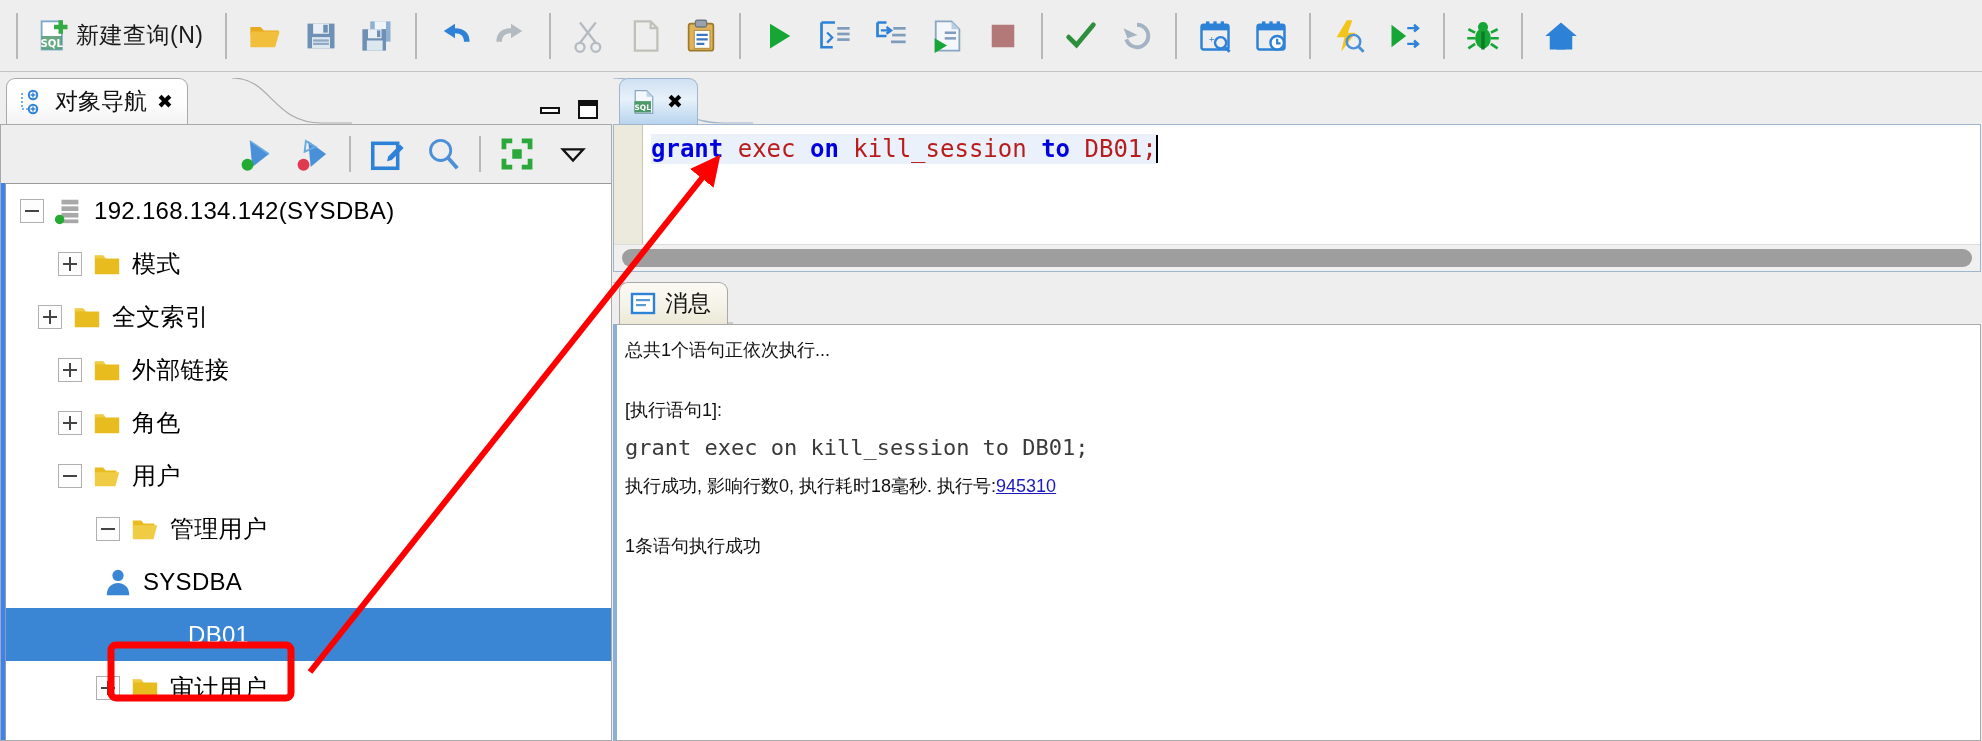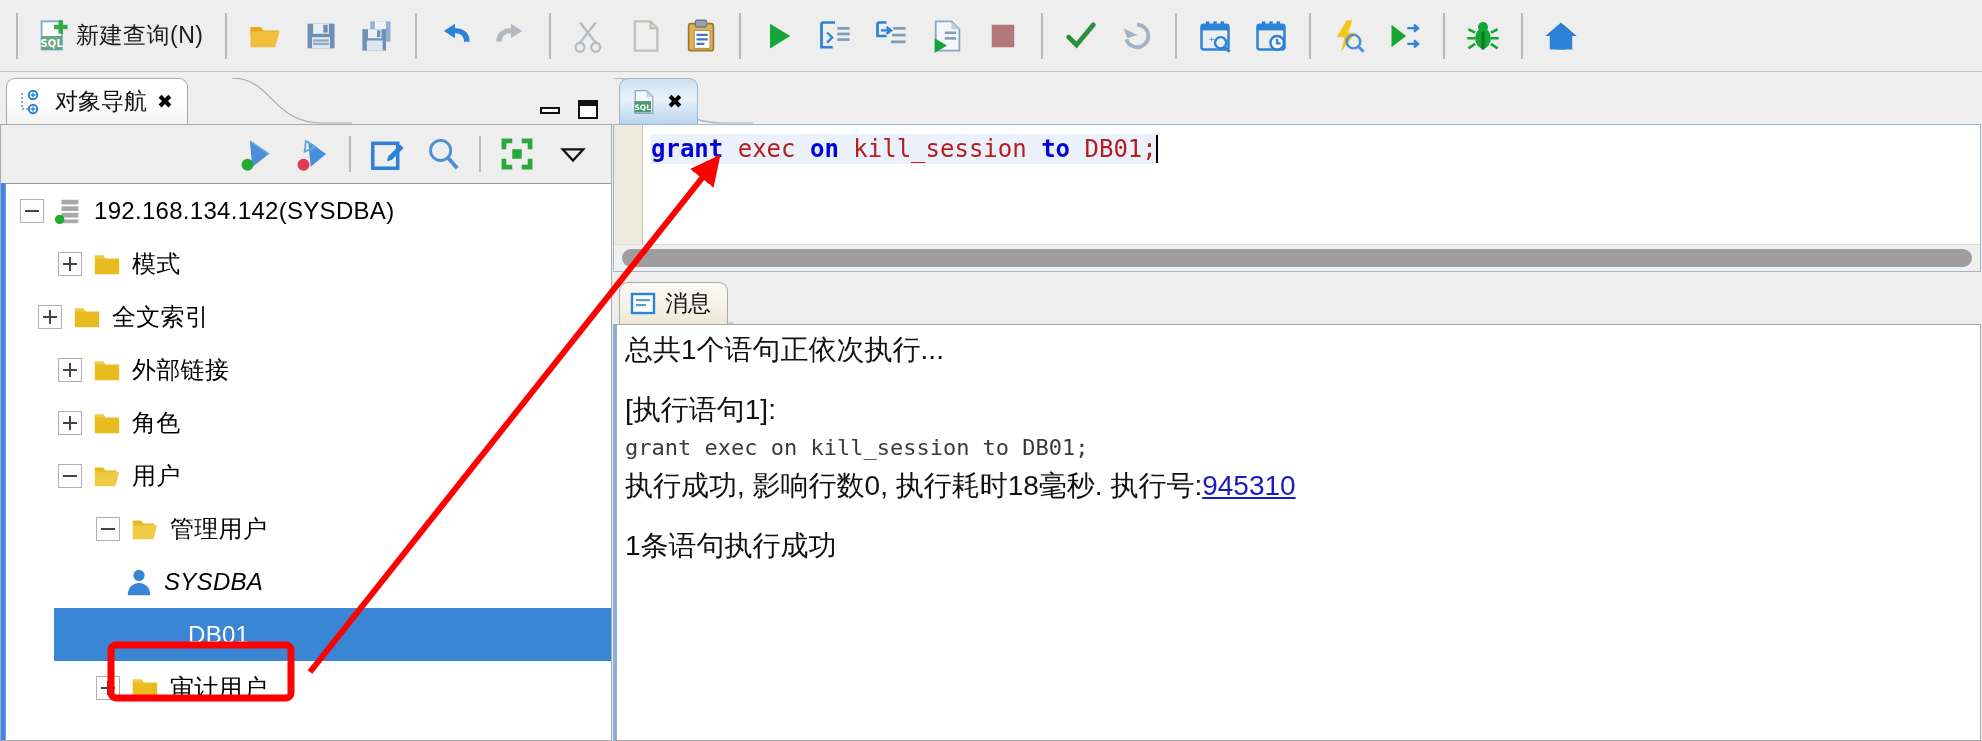--- a/index.html
+++ b/index.html
@@ -362,21 +362,21 @@
     flex: 1 1 auto;
     background: #ffffff;
     border: 1px solid #a9a9a9;
     border-left: 4px solid #8ab0d8;
     box-sizing: border-box;
     padding: 6px 0 0 8px;
     overflow: hidden;
     margin-right: 1px;
   }
   .msg-line {
-    font-size: 28px;
+    font-size: 18px;
     line-height: 38px;
     white-space: pre;
     color: #111;
   }
   .msg-line.mono {
     font-family: "DejaVu Sans Mono", monospace;
     font-size: 22px;
     color: #3a3a3a;
   }
   .msg-line.blank { height: 22px; line-height: 22px; }
@@ -746,29 +746,29 @@
             <span class="tlabel">用户</span>
           </div>
           <div class="tnode" style="padding-left: 90px;">
             <span class="twist "></span>
             <svg width="30" height="30" viewBox="0 0 32 32" class="ticon">
               <path d="M3 7 h9 l2.5 3 H26 v5 H3 z" fill="#e8bc1f"></path>
               <path d="M3 12 h26 l-4 15 H3 z" fill="#f0cb44"></path>
             </svg>
             <span class="tlabel">管理用户</span>
           </div>
-          <div class="tnode" style="padding-left: 84px; font-style: italic;">
+          <div class="tnode" style="padding-left: 63px;">
             <span class="twist none"></span>
             <svg width="30" height="30" viewBox="0 0 32 32" class="ticon">
               <circle cx="16" cy="9" r="6" fill="#3a86d4"></circle>
               <path d="M4 30 C4 21 10 17 16 17 C22 17 28 21 28 30 Z" fill="#3a86d4"></path>
             </svg>
             <span class="tlabel">SYSDBA</span>
           </div>
-          <div class="tnode sel" style="padding-left: 60px; margin-left: 48px;">
+          <div class="tnode sel" style="padding-left: 108px;">
             <span class="twist none"></span>
             <svg width="30" height="30" viewBox="0 0 32 32" class="ticon">
               <circle cx="16" cy="9" r="6" fill="#3a86d4"></circle>
               <path d="M4 30 C4 21 10 17 16 17 C22 17 28 21 28 30 Z" fill="#3a86d4"></path>
             </svg>
             <span class="tlabel">DB01</span>
           </div>
           <div class="tnode" style="padding-left: 90px;">
             <span class="twist plus"></span>
             <svg width="30" height="30" viewBox="0 0 32 32" class="ticon">

